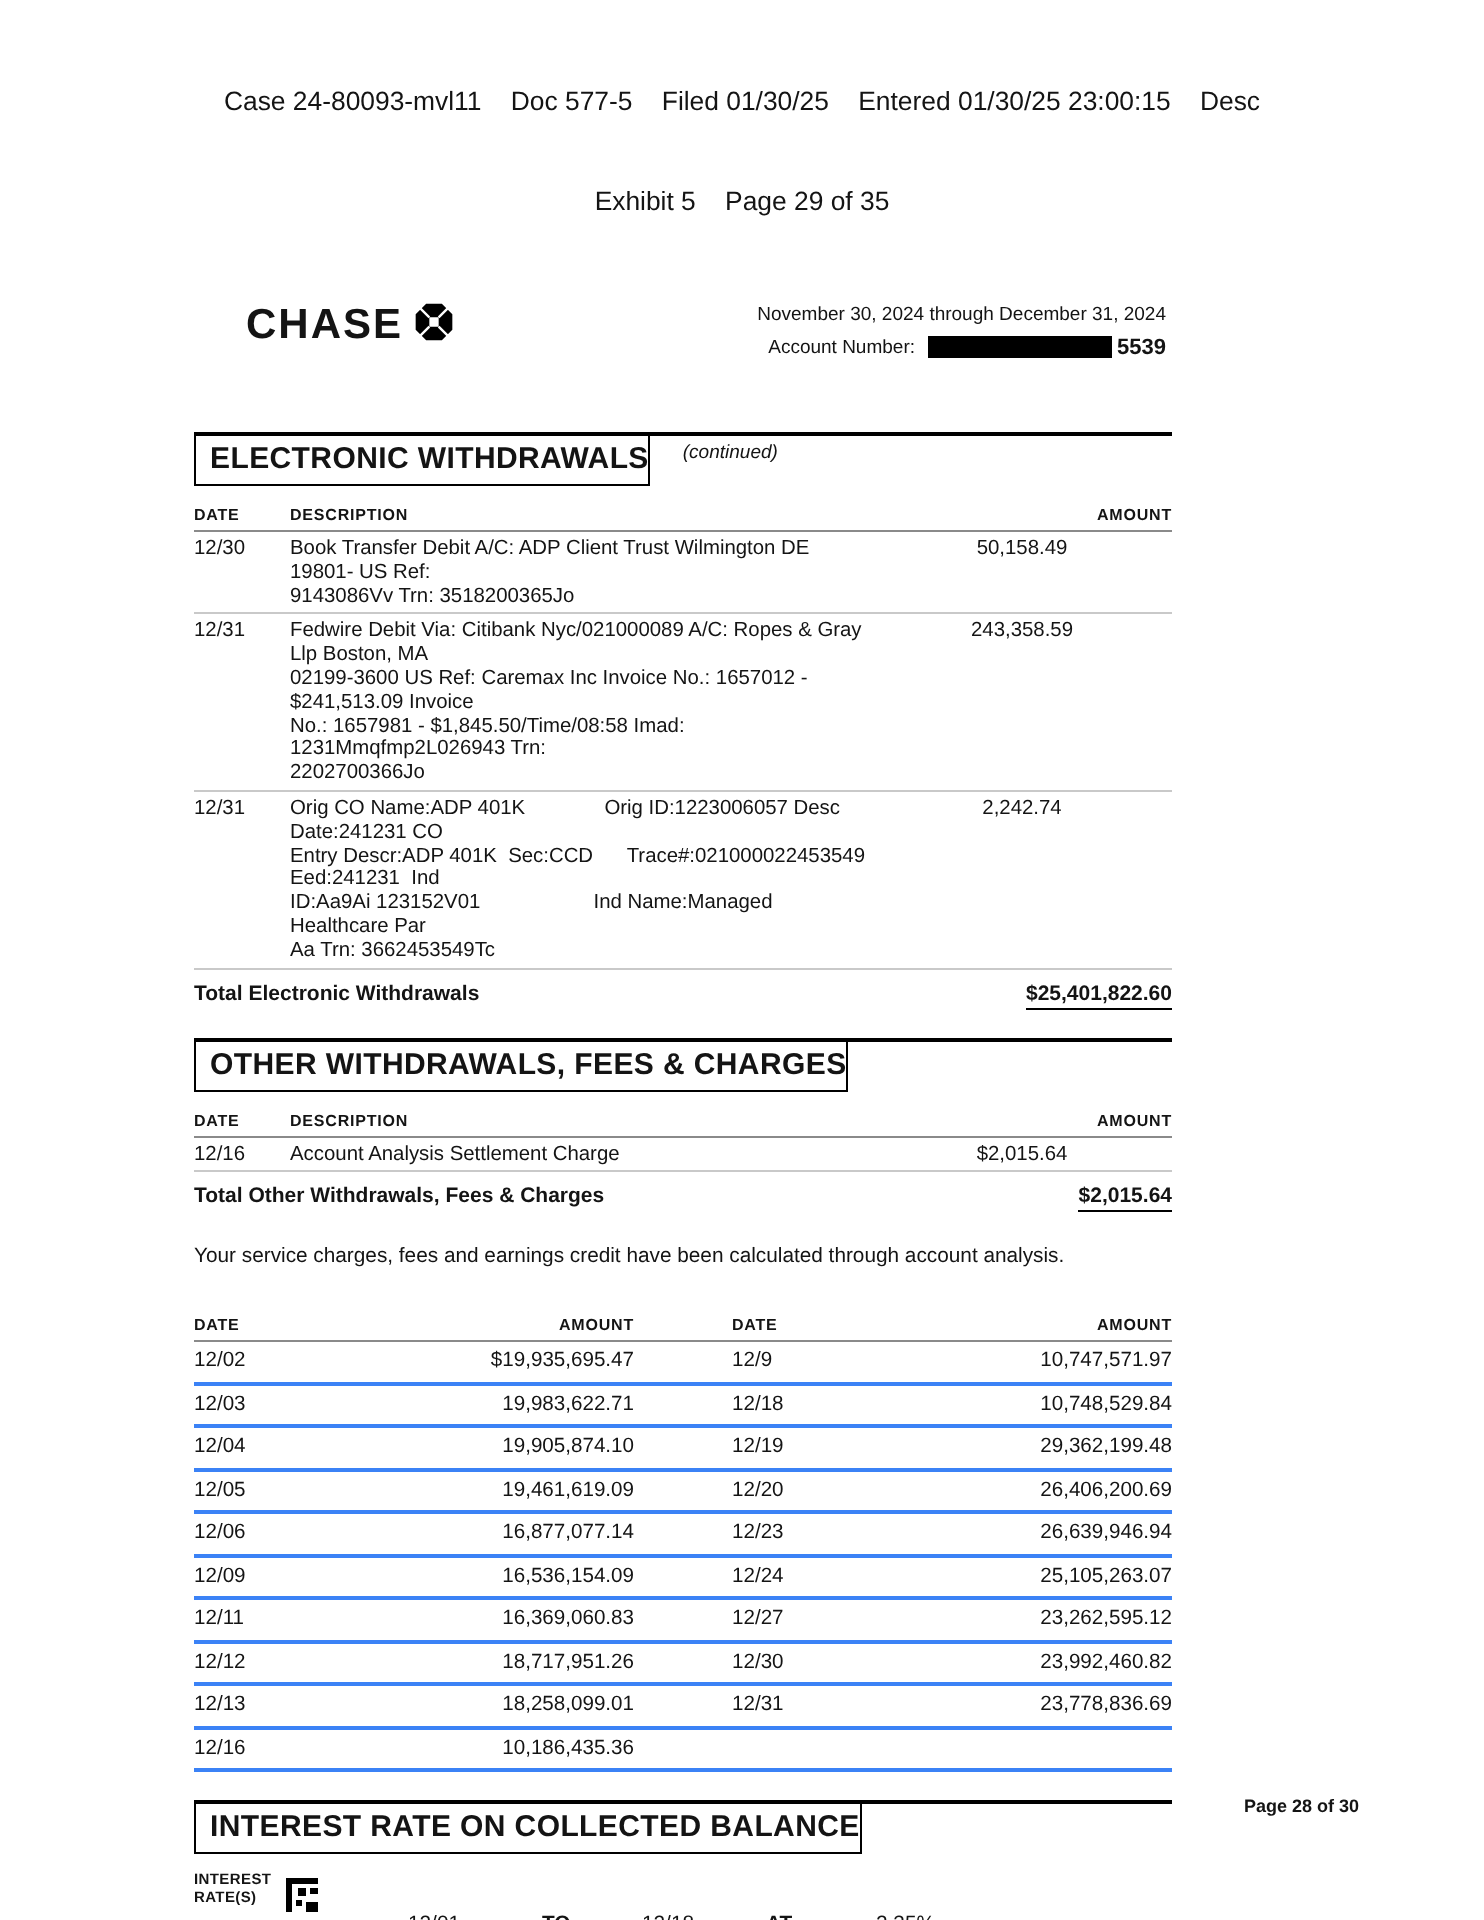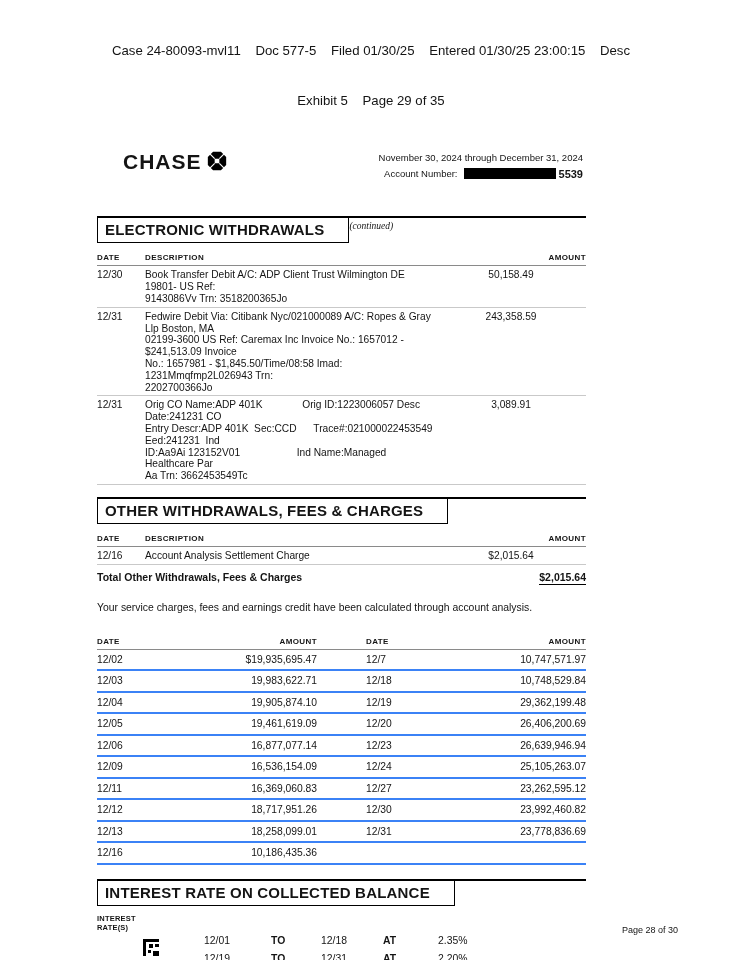--- a/index.html
+++ b/index.html
@@ -22,23 +22,23 @@
   .acct-last4 { font-weight:bold; font-size:11px; vertical-align:middle; }
   
   .content { margin:0 97px 0 38px; }
   
   .stmt-section { margin-top:36px; }
   .stmt-section.tight { margin-top:12px; }
   .stmt-section.mid { margin-top:14px; }
   .section-bar { border-top:2.5px solid #000; }
   .section-title {
     display:inline-block; border:1.5px solid #000; border-top:none;
-    padding:3px 24px 4px 7px; font-size:15px; font-weight:bold; letter-spacing:0.2px; line-height:17px;
-  }
-  .continued { display:inline-block; font-style:italic; font-size:9.5px; vertical-align:top; margin:3px 0 0 0;font-family:Liberation Serif, serif; }
+    padding:3px 0 4px 7px; font-size:15px; font-weight:bold; letter-spacing:0.2px; line-height:17px;
+  }
+  .continued { display:inline-block; font-style:italic; font-size:9.5px; vertical-align:top; margin:3px 0 0 16px; }
   
   .txn-header {
     display:grid; grid-template-columns:48px 1fr 150px;
     font-size:8px; font-weight:bold; letter-spacing:0.4px;
     padding:9px 0 3px; border-bottom:1px solid #8a8a8a; margin-top:1px;
   }
   .txn-header .amt { text-align:right; }
   .txn-row {
     display:grid; grid-template-columns:48px 1fr 150px;
     font-size:10.2px; line-height:11.8px; padding:3px 0 2px; border-bottom:1px solid #c9c9c9;
@@ -59,21 +59,21 @@
   .db-row {
     display:grid; grid-template-columns:55px 165px 1fr 55px 165px;
     font-size:10.3px; padding:4px 0 4.5px; border-bottom:2px solid #3b82f6;
   }
   .db-amt { text-align:right; }
   
   .int-label { font-size:7.5px; font-weight:bold; line-height:9px; margin-top:8px; white-space:pre-line; letter-spacing:0.2px; }
   .int-row { display:grid; grid-template-columns:67px 50px 62px 55px 70px; margin-left:107px; font-size:10.4px; padding:3.5px 0; }
   .int-row .b { font-weight:bold; }
   
-  .page-number { position:absolute; left:563px; top:925px; font-size:9px; }
+  .page-number { position:absolute; left:563px; top:898px; font-size:9px;font-weight:bold; }
   .barcode { position:absolute; left:84px; top:939px; }
 </style>
 </head>
 <body>
 
 <div class="page">
 
   <div class="court-header">
     <div>Case 24-80093-mvl11    Doc 577-5    Filed 01/30/25    Entered 01/30/25 23:00:15    Desc</div>
     <div>Exhibit 5    Page 29 of 35</div>
@@ -130,23 +130,27 @@
 2202700366Jo</span>
             <span class="txn-amt">243,358.59</span>
           </div>
 
           <div class="txn-row">
             <span class="txn-date">12/31</span>
             <span class="txn-desc">Orig CO Name:ADP 401K              Orig ID:1223006057 Desc Date:241231 CO
 Entry Descr:ADP 401K  Sec:CCD      Trace#:021000022453549 Eed:241231  Ind
 ID:Aa9Ai 123152V01                    Ind Name:Managed Healthcare Par
 Aa Trn: 3662453549Tc</span>
-            <span class="txn-amt">3,089.91</span>
+            <span class="txn-amt">2,242.74</span>
           </div>
         </div>
+      <div class="total-row">
+        <span>Total Electronic Withdrawals</span>
+        <span class="total-amt"><span class="total-amt-inner">$25,401,822.60</span></span>
+      </div>
     </section>
 
     <section class="stmt-section tight">
       <div class="section-bar">
         <span class="section-title">OTHER WITHDRAWALS, FEES &amp; CHARGES</span>
       </div>
       <div class="txn-header">
         <span>DATE</span>
         <span>DESCRIPTION</span>
         <span class="amt">AMOUNT</span>
@@ -173,21 +177,21 @@
         <span></span>
         <span>DATE</span>
         <span class="amt">AMOUNT</span>
       </div>
       <div>
 
           <div class="db-row">
             <span>12/02</span>
             <span class="db-amt">$19,935,695.47</span>
             <span></span>
-            <span>12/7</span>
+            <span>12/9</span>
             <span class="db-amt">10,747,571.97</span>
           </div>
 
           <div class="db-row">
             <span>12/03</span>
             <span class="db-amt">19,983,622.71</span>
             <span></span>
             <span>12/18</span>
             <span class="db-amt">10,748,529.84</span>
           </div>

